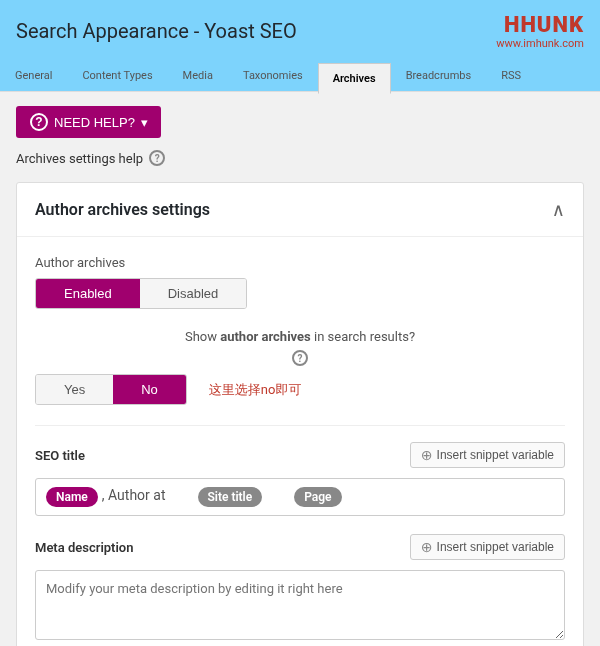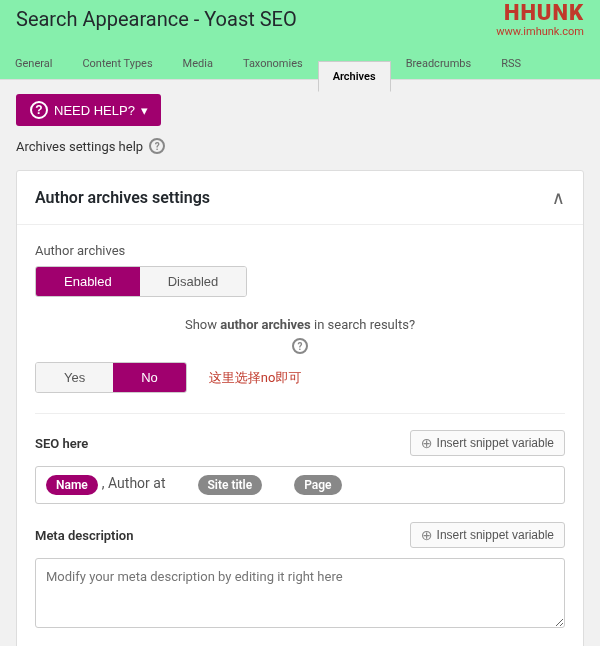--- a/index.html
+++ b/index.html
@@ -6,22 +6,22 @@
     body {
       font-family: -apple-system, BlinkMacSystemFont, "Segoe UI", Roboto, sans-serif;
       font-size: 13px;
       background: #f1f1f1;
       color: #333;
       width: 600px;
       min-height: 646px;
     }
 
     .page-header {
-      background: #86efac;
-      padding: 0 16px 0 16px;
+      background: #7dd3fc;
+      padding: 12px 16px 0 16px;
       border-bottom: 1px solid #ddd;
     }
 
     .page-title-row {
       display: flex;
       align-items: center;
       justify-content: space-between;
       margin-bottom: 10px;
     }
 
@@ -71,21 +71,21 @@
       display: inline-block;
     }
 
     .nav-tab.active {
       background: #f1f1f1;
       border-color: #ccc;
       border-bottom: 1px solid #f1f1f1;
       color: #000;
       font-weight: 600;
       position: relative;
-      top: 13px;
+      top: 3px;
     }
 
     .page-body {
       padding: 14px 16px;
     }
 
     .help-button {
       display: inline-flex;
       align-items: center;
       gap: 6px;
@@ -362,21 +362,21 @@
             <button class="toggle-btn active-pink">No</button>
           </div>
           <span class="chinese-note">这里选择no即可</span>
         </div>
       </div>
 
       <hr class="divider">
 
       <div class="seo-title-section">
         <div class="section-header-row">
-          <span class="section-label">SEO here</span>
+          <span class="section-label">SEO title</span>
           <button class="insert-snippet-btn">
             <span class="plus-icon">⊕</span>
             <span>Insert snippet variable</span>
           </button>
         </div>
         <div class="seo-title-input-area">
           <span class="tag-pill tag-pink">Name</span>
           <span class="tag-sep">, Author at</span>
           <span class="tag-pill tag-gray">Site title</span>
           <span class="tag-pill tag-gray">Page</span>

